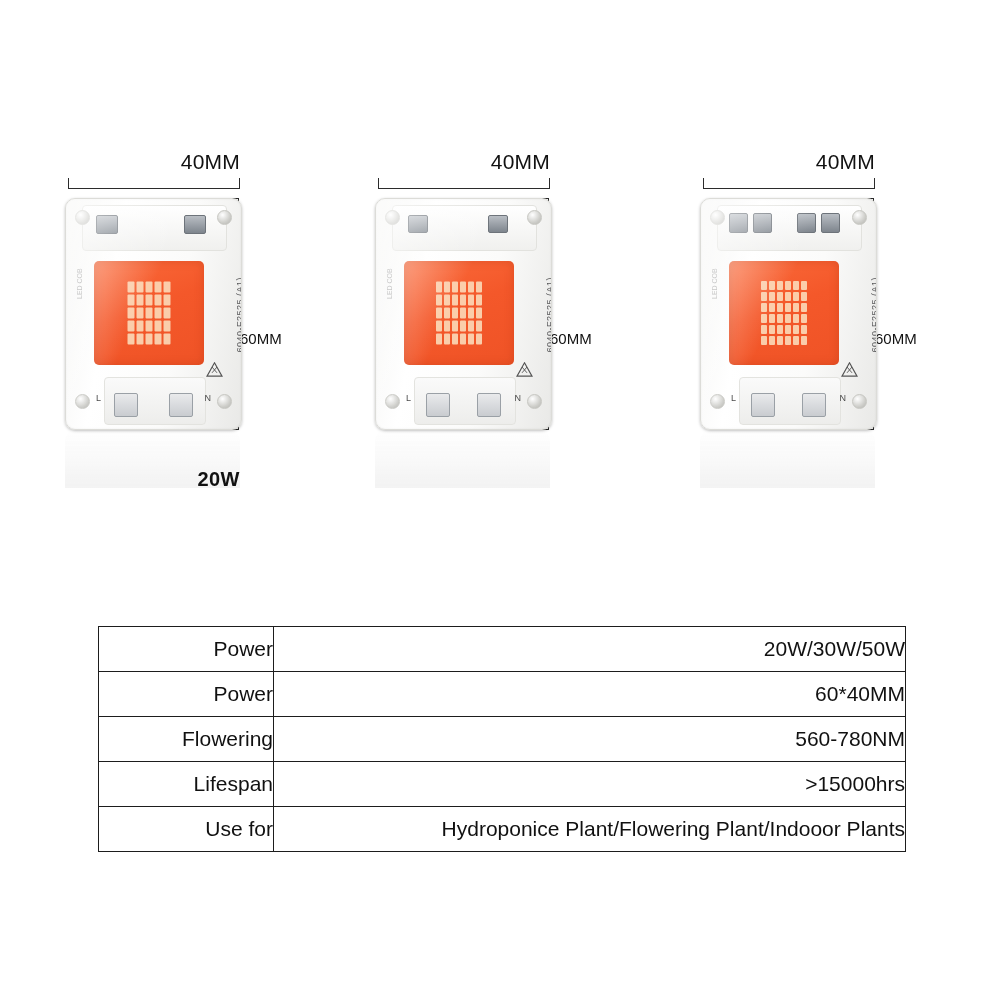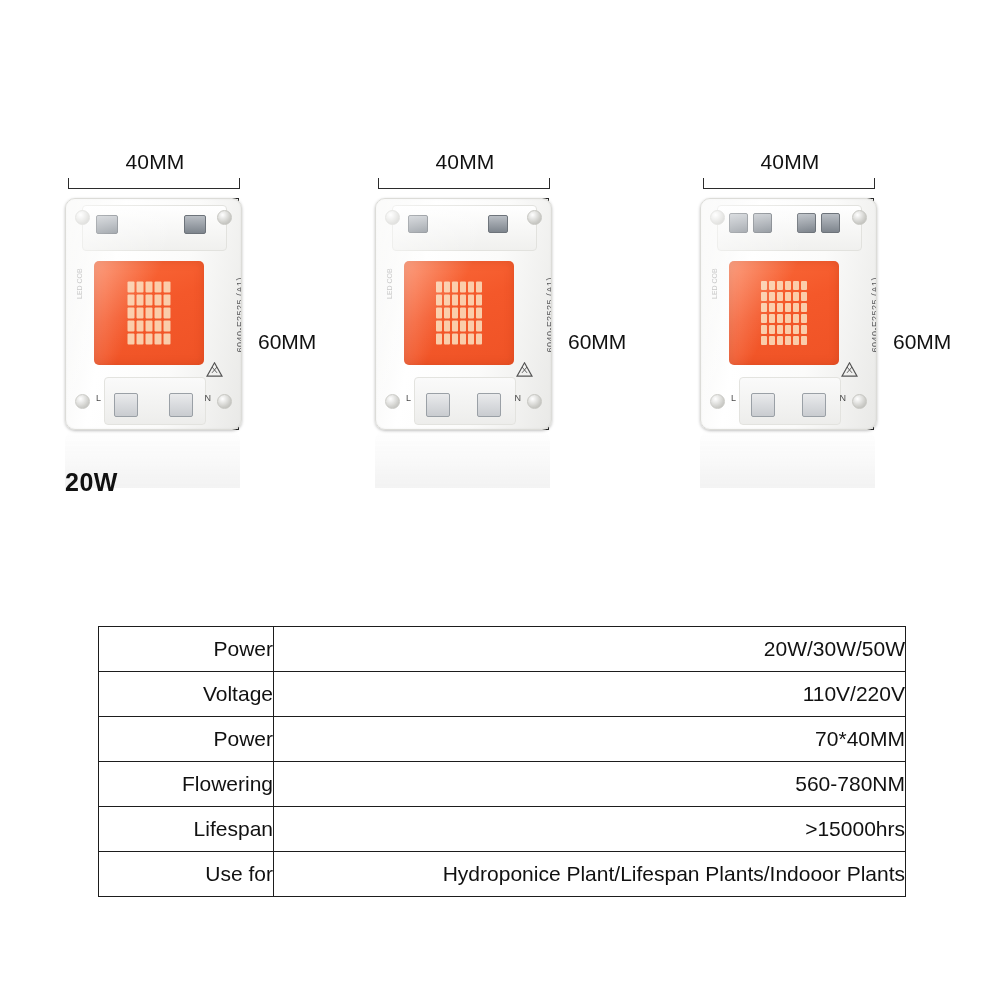--- a/index.html
+++ b/index.html
@@ -9,30 +9,30 @@
     color:#1a1a1a;position:relative;overflow:hidden;
   }
   .products{position:absolute;left:0;top:0;width:1000px;height:560px;}
   .product{position:absolute;top:150px;width:320px;height:400px;}
   .p0{left:20px;}
   .p1{left:330px;}
   .p2{left:655px;}
 
   
   .dim-top{
-    position:absolute;top:0px;left:50px;width:170px;text-align:center;
+    position:absolute;top:0px;left:50px;width:170px;text-align:right;
     font-size:21px;color:#111;letter-spacing:0.2px;
   }
   .dim-top-line{
     position:absolute;top:28px;left:48px;width:170px;height:10px;
     border-left:1.6px solid #2b2b2b;border-right:1.6px solid #2b2b2b;
     border-bottom:1.6px solid #2b2b2b;
   }
   .dim-right{
-    position:absolute;top:180px;left:238px;font-size:21px;color:#111;
+    position:absolute;top:180px;left:220px;font-size:15px;color:#111;
   }
   .dim-right-line{
     position:absolute;top:48px;left:208px;width:10px;height:230px;
     border-top:1.6px solid #2b2b2b;border-bottom:1.6px solid #2b2b2b;
     border-right:1.6px solid #2b2b2b;
   }
 
   
   .chip{
     position:absolute;left:45px;top:48px;width:175px;height:230px;
@@ -115,22 +115,22 @@
   }
   .reflection{
     position:absolute;left:45px;top:280px;width:175px;height:58px;
     background:linear-gradient(180deg,rgba(200,200,200,0.40),rgba(255,255,255,0));
     transform:scaleY(-1);
     filter:blur(0.6px);
     border-radius:0 0 10px 10px;
     opacity:0.55;
   }
   .wattage{
-    position:absolute;left:45px;top:318px;width:175px;text-align:left;
-    font-size:25px;font-weight:bold;color:#111;letter-spacing:0.5px;
+    position:absolute;left:45px;top:318px;width:175px;text-align:right;
+    font-size:20px;font-weight:bold;color:#111;letter-spacing:0.5px;
   }
 
   
   .spec-table{
     position:absolute;left:98px;top:626px;width:808px;
     border-collapse:collapse;
     text-align:right;
   }
   .spec-table td{
     border:1.6px solid #1d1d1d;
@@ -340,33 +340,29 @@
   </div>
 </div>
 
 <table class="spec-table">
   <tbody>
     <tr>
       <td class="key">Power</td>
       <td class="val">20W/30W/50W</td>
     </tr>
     <tr>
-      <td class="key">Voltage</td>
-      <td class="val">110V/220V</td>
-    </tr>
-    <tr>
       <td class="key">Power</td>
-      <td class="val">70*40MM</td>
+      <td class="val">60*40MM</td>
     </tr>
     <tr>
       <td class="key">Flowering</td>
       <td class="val">560-780NM</td>
     </tr>
     <tr>
       <td class="key">Lifespan</td>
       <td class="val">&gt;15000hrs</td>
     </tr>
     <tr>
       <td class="key">Use for</td>
-      <td class="val">Hydroponice Plant/Lifespan Plants/Indooor Plants</td>
+      <td class="val">Hydroponice Plant/Flowering Plant/Indooor Plants</td>
     </tr>
   </tbody>
 </table>
 
 </body></html>

